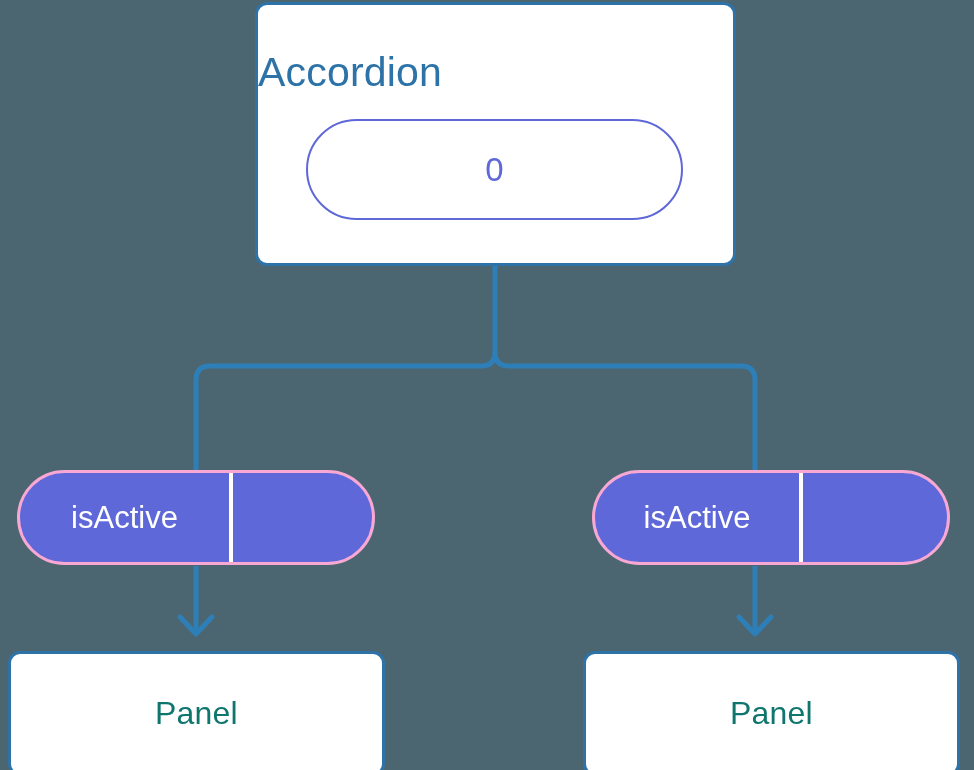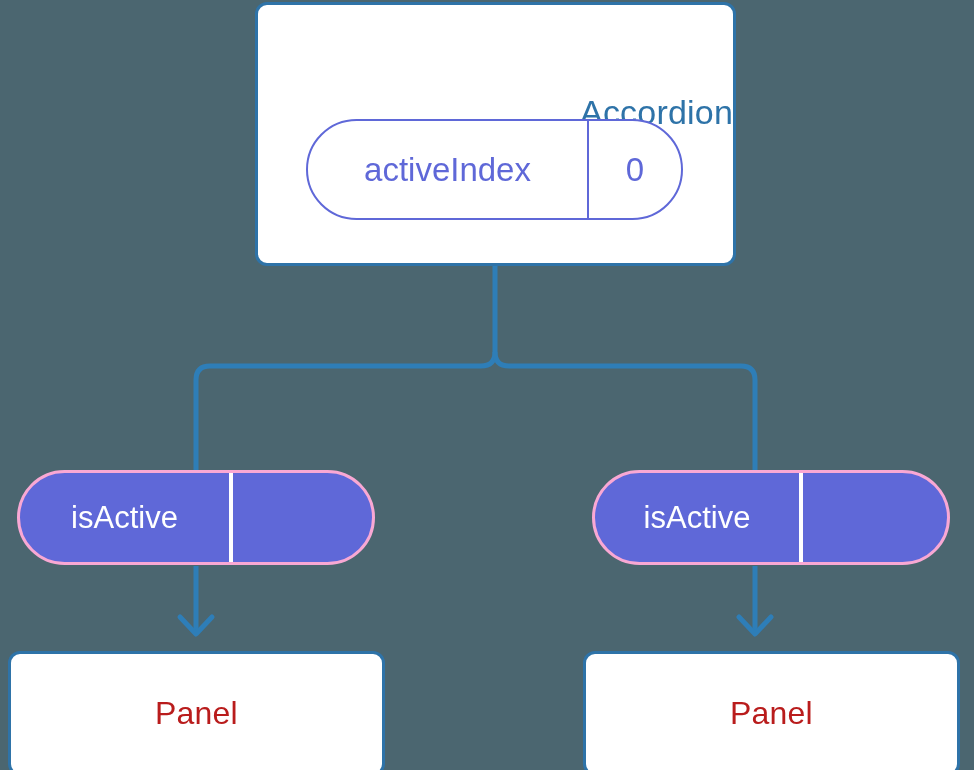--- a/index.html
+++ b/index.html
@@ -40,39 +40,38 @@
     left: 255px;
     top: 2px;
     width: 481px;
     height: 264px;
   }
   .card-title {
     position: absolute;
     left: 0;
     right: 0;
     top: 44px;
-    text-align: right;
-    font-size: 34px;
+    text-align: left;
+    font-size: 41px;
     color: #2e73a8;
     letter-spacing: 0.2px;
-    margin-top: 44px;
   }
 
   
   .card-panel {
     height: 125px;
     display: flex;
     align-items: center;
     justify-content: center;
   }
   .panel-left  { left: 8px;   top: 651px; width: 377px; }
   .panel-right { left: 583px; top: 651px; width: 377px; }
   .panel-label {
     font-size: 32px;
-    color: #b91c1c;
+    color: #0f766e;
     letter-spacing: 0.2px;
   }
 
   
   .pill {
     position: absolute;
     display: flex;
     align-items: stretch;
     box-sizing: border-box;
     border-radius: 999px;
@@ -155,21 +154,20 @@
 
     <path d="M 755 566 L 755 634" fill="none" stroke="#2e7eb8" stroke-width="5"></path>
     <path d="M 739 617 L 755 634 L 771 617" fill="none" stroke="#2e7eb8" stroke-width="5" stroke-linecap="round" stroke-linejoin="round"></path>
   </svg>
 
   <div class="card card-accordion">
     <div class="card-title">Accordion</div>
   </div>
 
   <div class="pill pill-outline">
-    <div class="pill-key">activeIndex</div>
     <div class="pill-val">0</div>
   </div>
 
   <div class="pill pill-filled pill-true">
     <div class="pill-key">isActive</div>
   </div>
 
   <div class="pill pill-filled pill-false">
     <div class="pill-key">isActive</div>
   </div>

